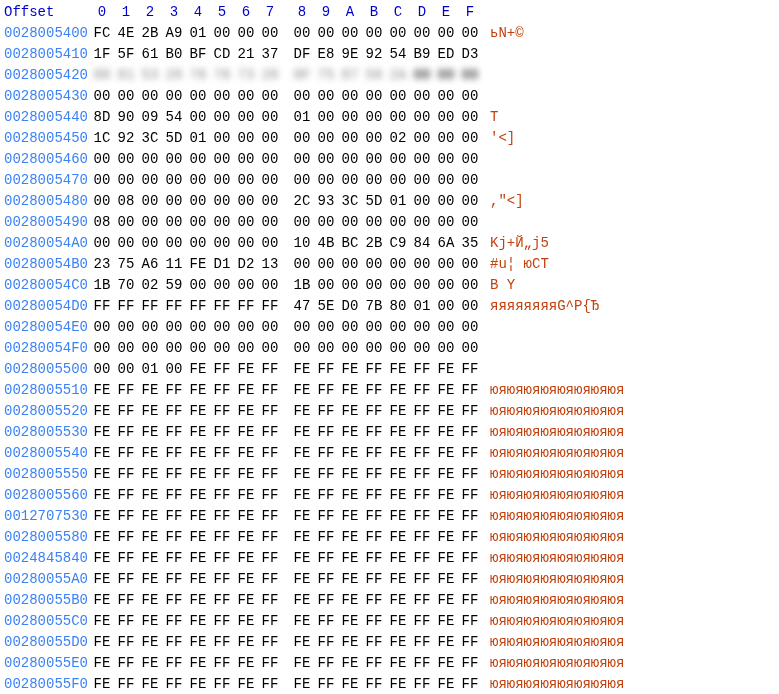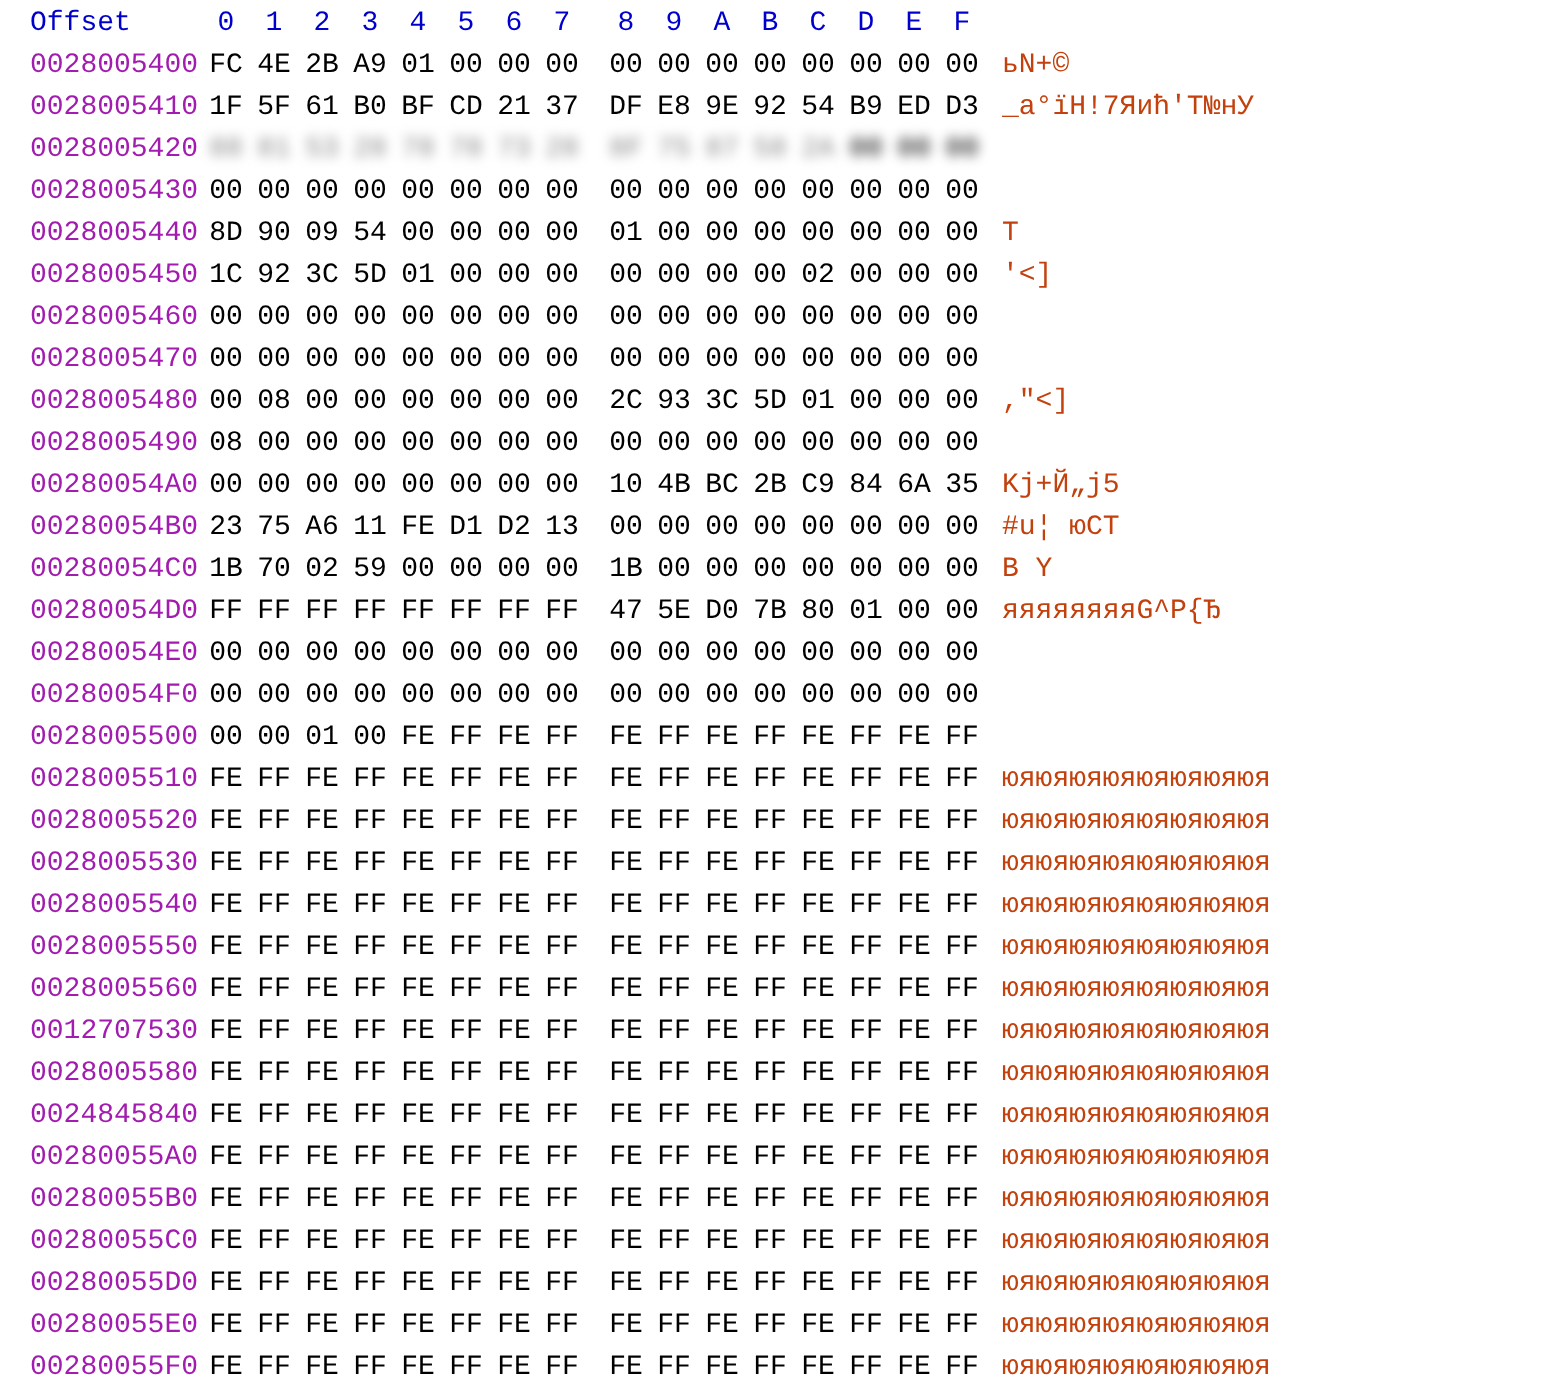--- a/index.html
+++ b/index.html
@@ -6,23 +6,23 @@
     margin: 0;
     padding: 2px;
     background: #fff;
     font-family: "Courier New", monospace;
     font-size: 14px;
     line-height: 21px;
     color: #000;
     white-space: nowrap;
     overflow: hidden;
   }
-  .row { display: flex; margin-left: 11px; }
+  .row { display: flex; }
   .offset {
-    color: #a21caf;
+    color: #3b82f6;
     width: 86px;
     text-align: left;
     padding-left: 2px;
   }
   .hex {
     display: flex;
   }
   .byte {
     width: 24px;
     text-align: center;
@@ -105,21 +105,20 @@
         <div class="gap"></div>
         <div class="byte">DF</div>
         <div class="byte">E8</div>
         <div class="byte">9E</div>
         <div class="byte">92</div>
         <div class="byte">54</div>
         <div class="byte">B9</div>
         <div class="byte">ED</div>
         <div class="byte">D3</div>
       </div>
-      <div class="ascii"> _a°їН!7Яић'T№нУ</div>
     </div>
     <div class="row">
       <div class="offset">0028005420</div>
       <div class="hex blurred">
         <div class="byte">88</div>
         <div class="byte">81</div>
         <div class="byte">53</div>
         <div class="byte">28</div>
         <div class="byte">78</div>
         <div class="byte">78</div>

